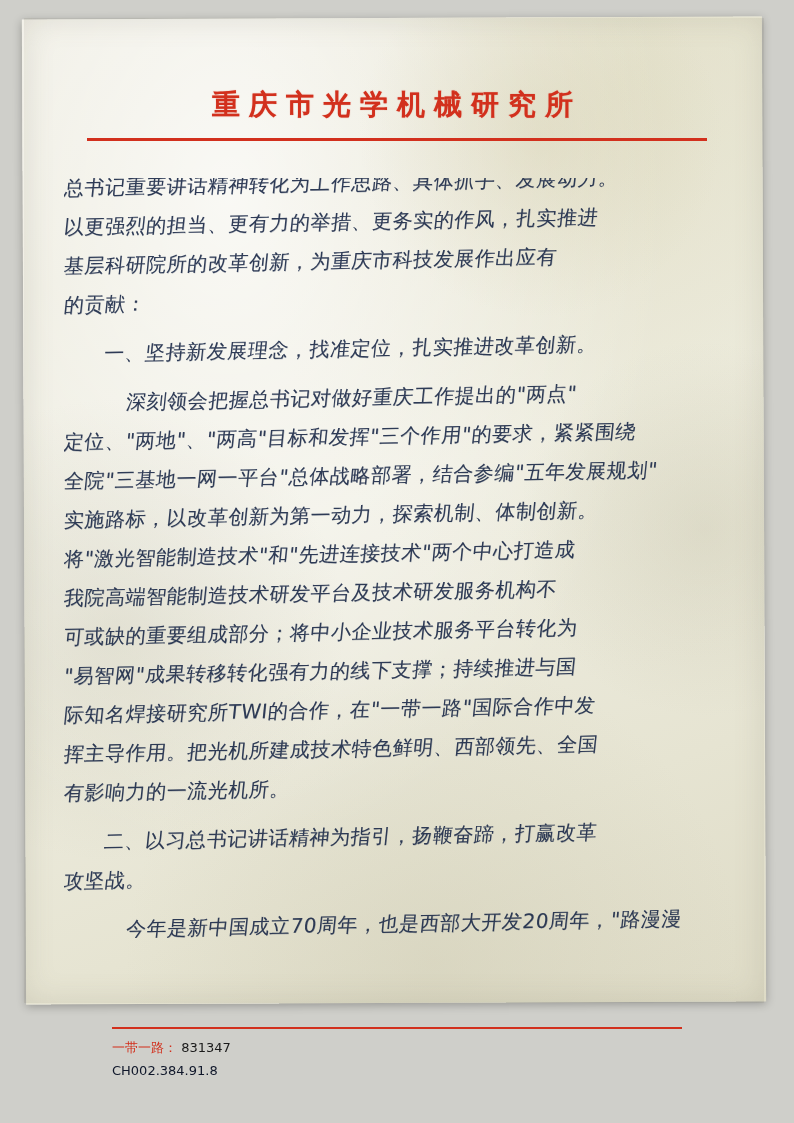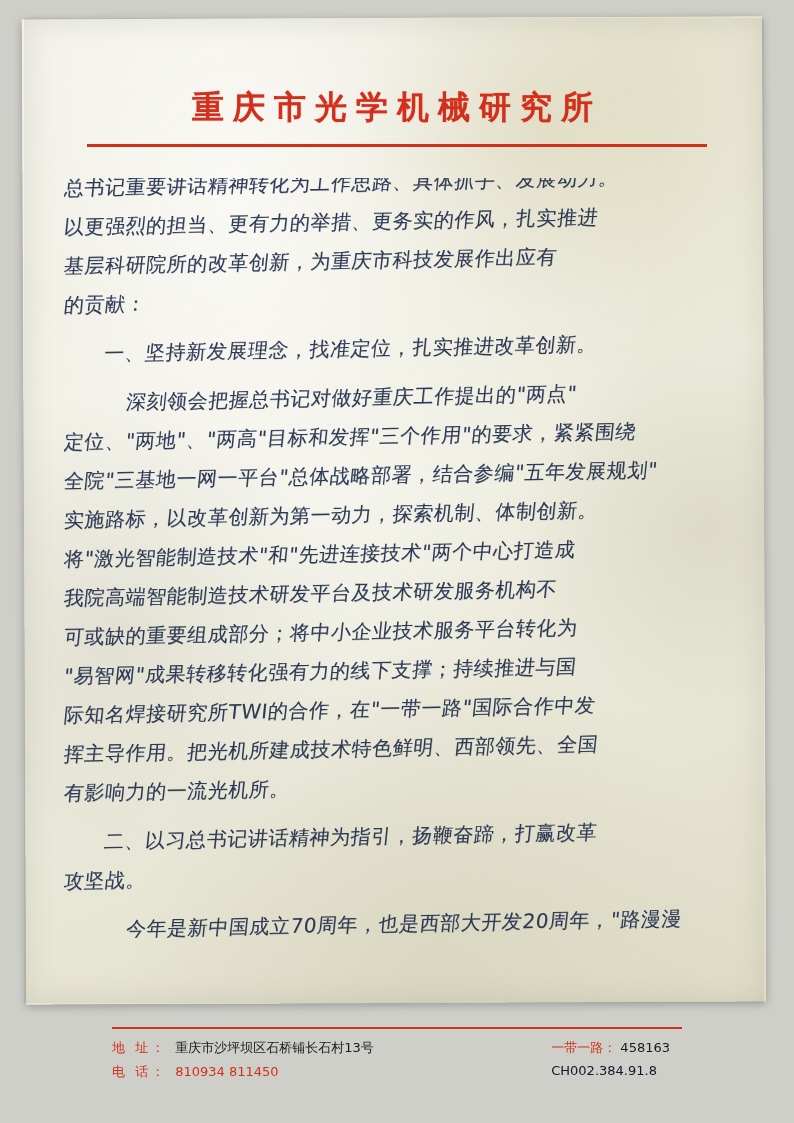--- a/index.html
+++ b/index.html
@@ -59,21 +59,21 @@
   
   .letterhead {
     position: absolute;
     left: 0;
     right: 0;
     top: 86px;
     text-align: center;
   }
   .letterhead-title {
     font-family: "DejaVu Sans", sans-serif;
-    font-size: 32px;
+    font-size: 28px;
     font-weight: bold;
     letter-spacing: 9px;
     color: #d2301d;
     text-shadow: 0 0 1px rgba(210,48,29,0.6);
     white-space: nowrap;
   }
   .letterhead-rule {
     margin: 14px auto 0 auto;
     width: 620px;
     height: 3px;
@@ -197,34 +197,24 @@
     <div class="hw-line indent1">二、以习总书记讲话精神为指引，扬鞭奋蹄，打赢改革</div>
     <div class="hw-line">攻坚战。</div>
     <div class="hw-gap"></div>
     <div class="hw-line indent2">今年是新中国成立70周年，也是西部大开发20周年，"路漫漫</div>
 
   </div>
 
   <div class="footer">
     <div class="footer-rule"></div>
     <div class="footer-cols">
-      <div class="footer-left">
-        <div class="frow">
-          <span class="flabel">地  址：</span>
-          <span class="fvalue">重庆市沙坪坝区石桥铺长石村13号</span>
-        </div>
-        <div class="frow">
-          <span class="flabel">电  话：</span>
-          <span class="fvalue red">810934  811450</span>
-        </div>
-      </div>
       <div class="footer-right">
         <div class="frow">
           <span class="flabel">一带一路：</span>
-          <span class="fvalue">458163</span>
+          <span class="fvalue">831347</span>
         </div>
         <div class="frow">
           <span class="fvalue red">CH002.384.91.8</span>
         </div>
       </div>
     </div>
   </div>
 
 </div>
 

